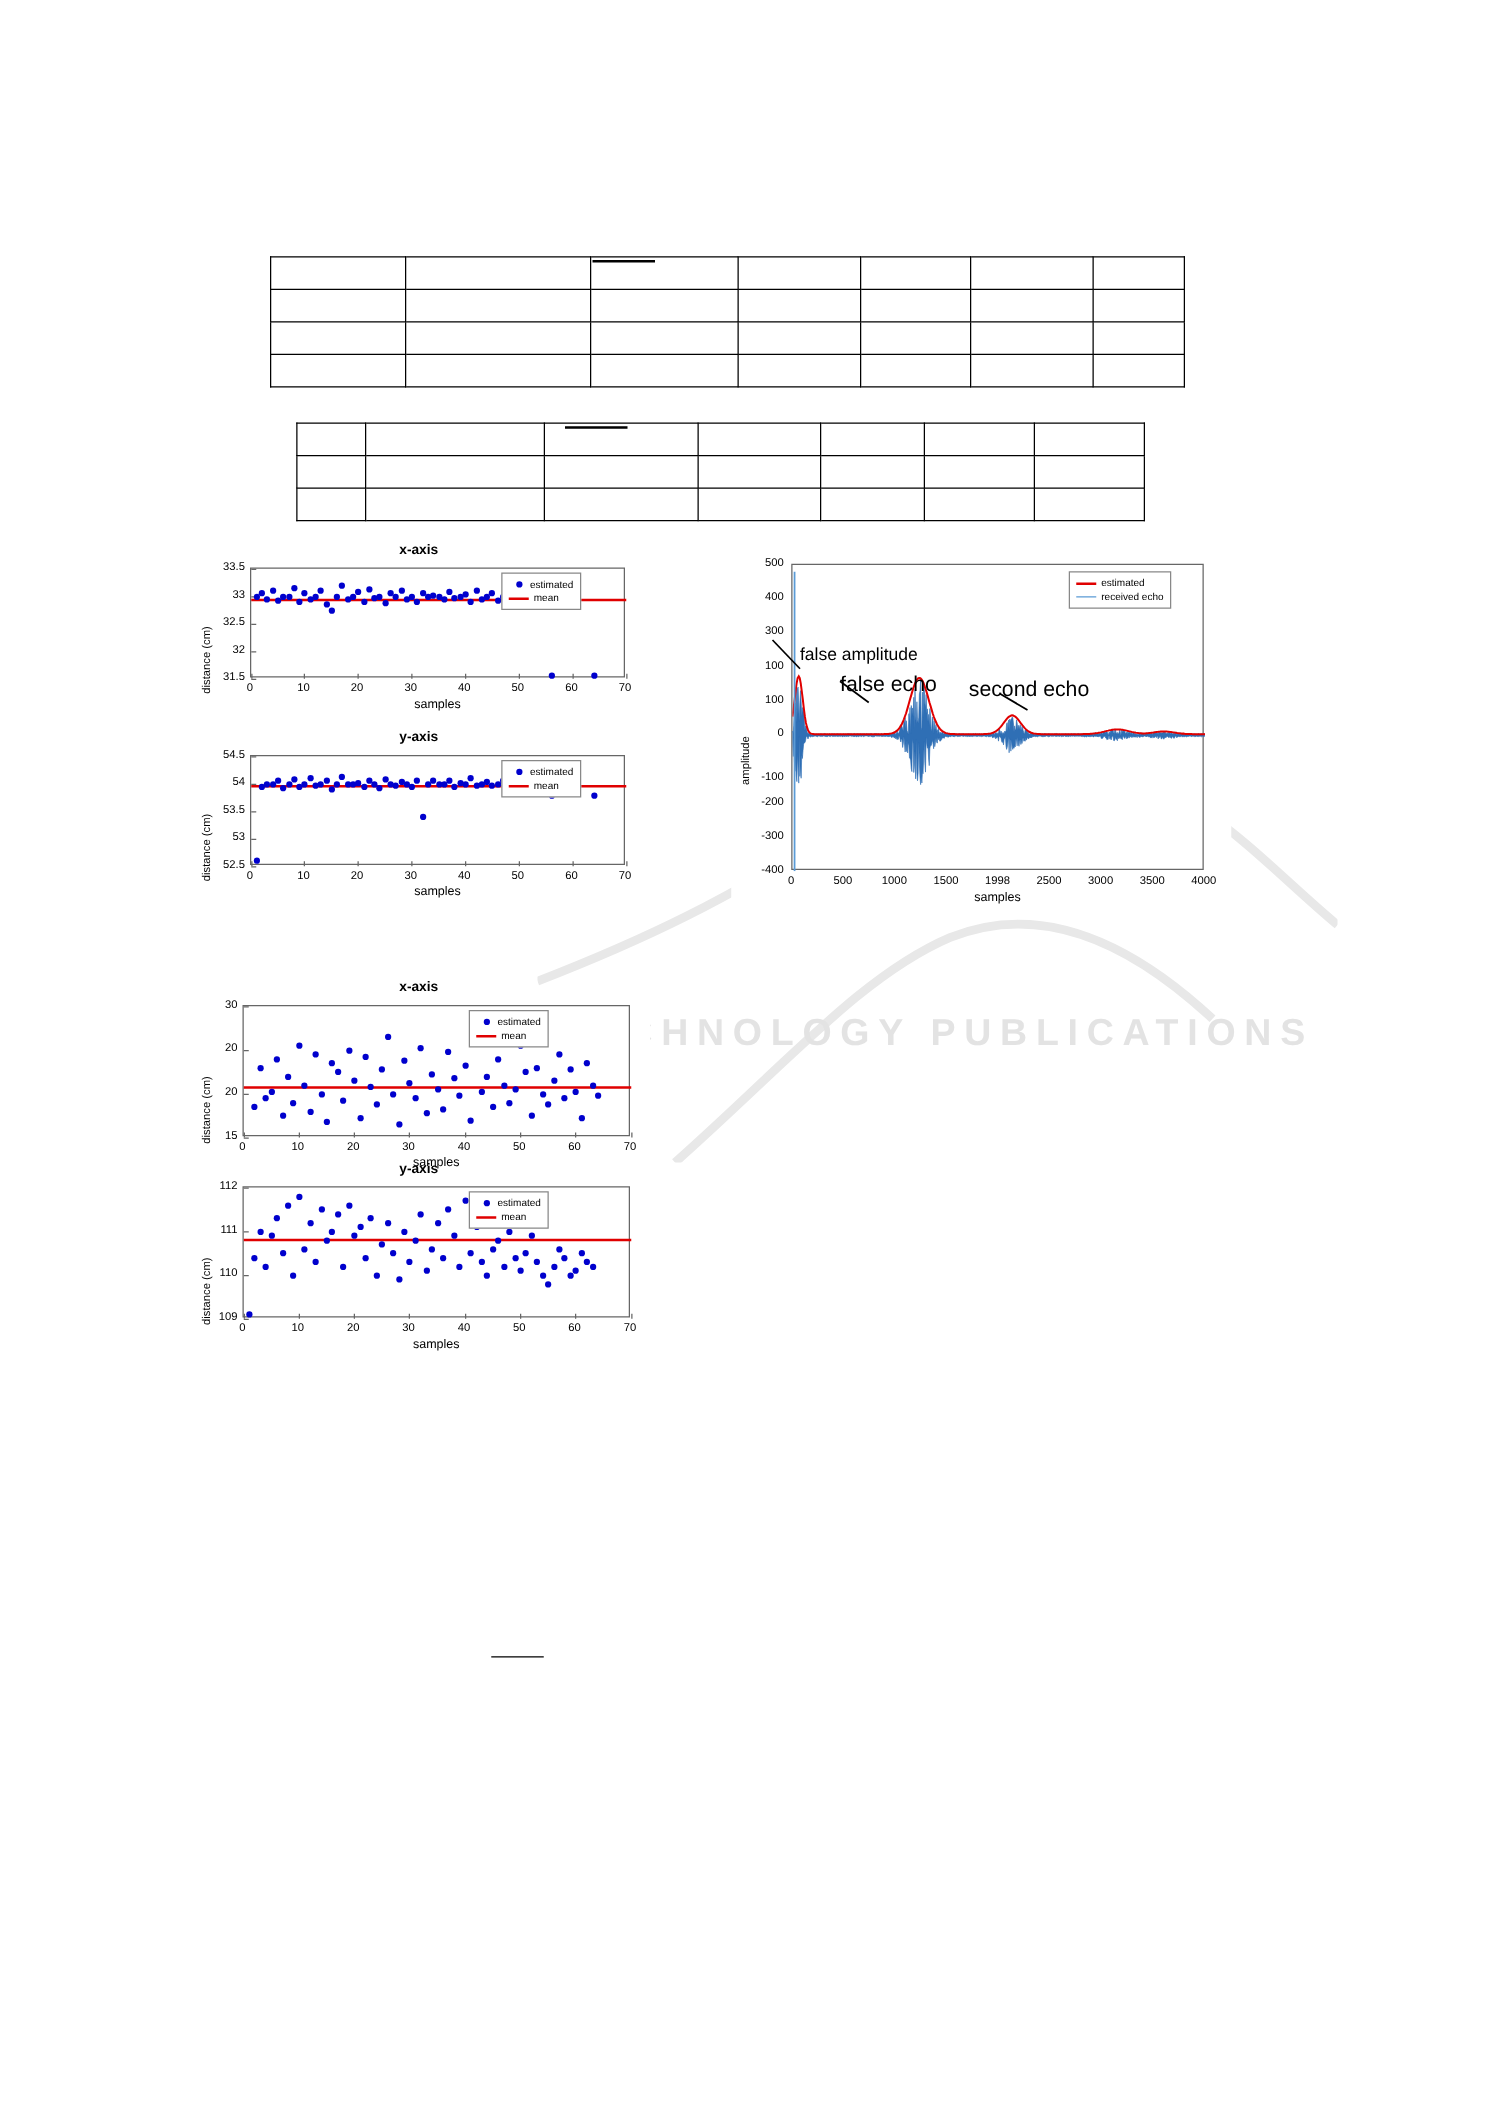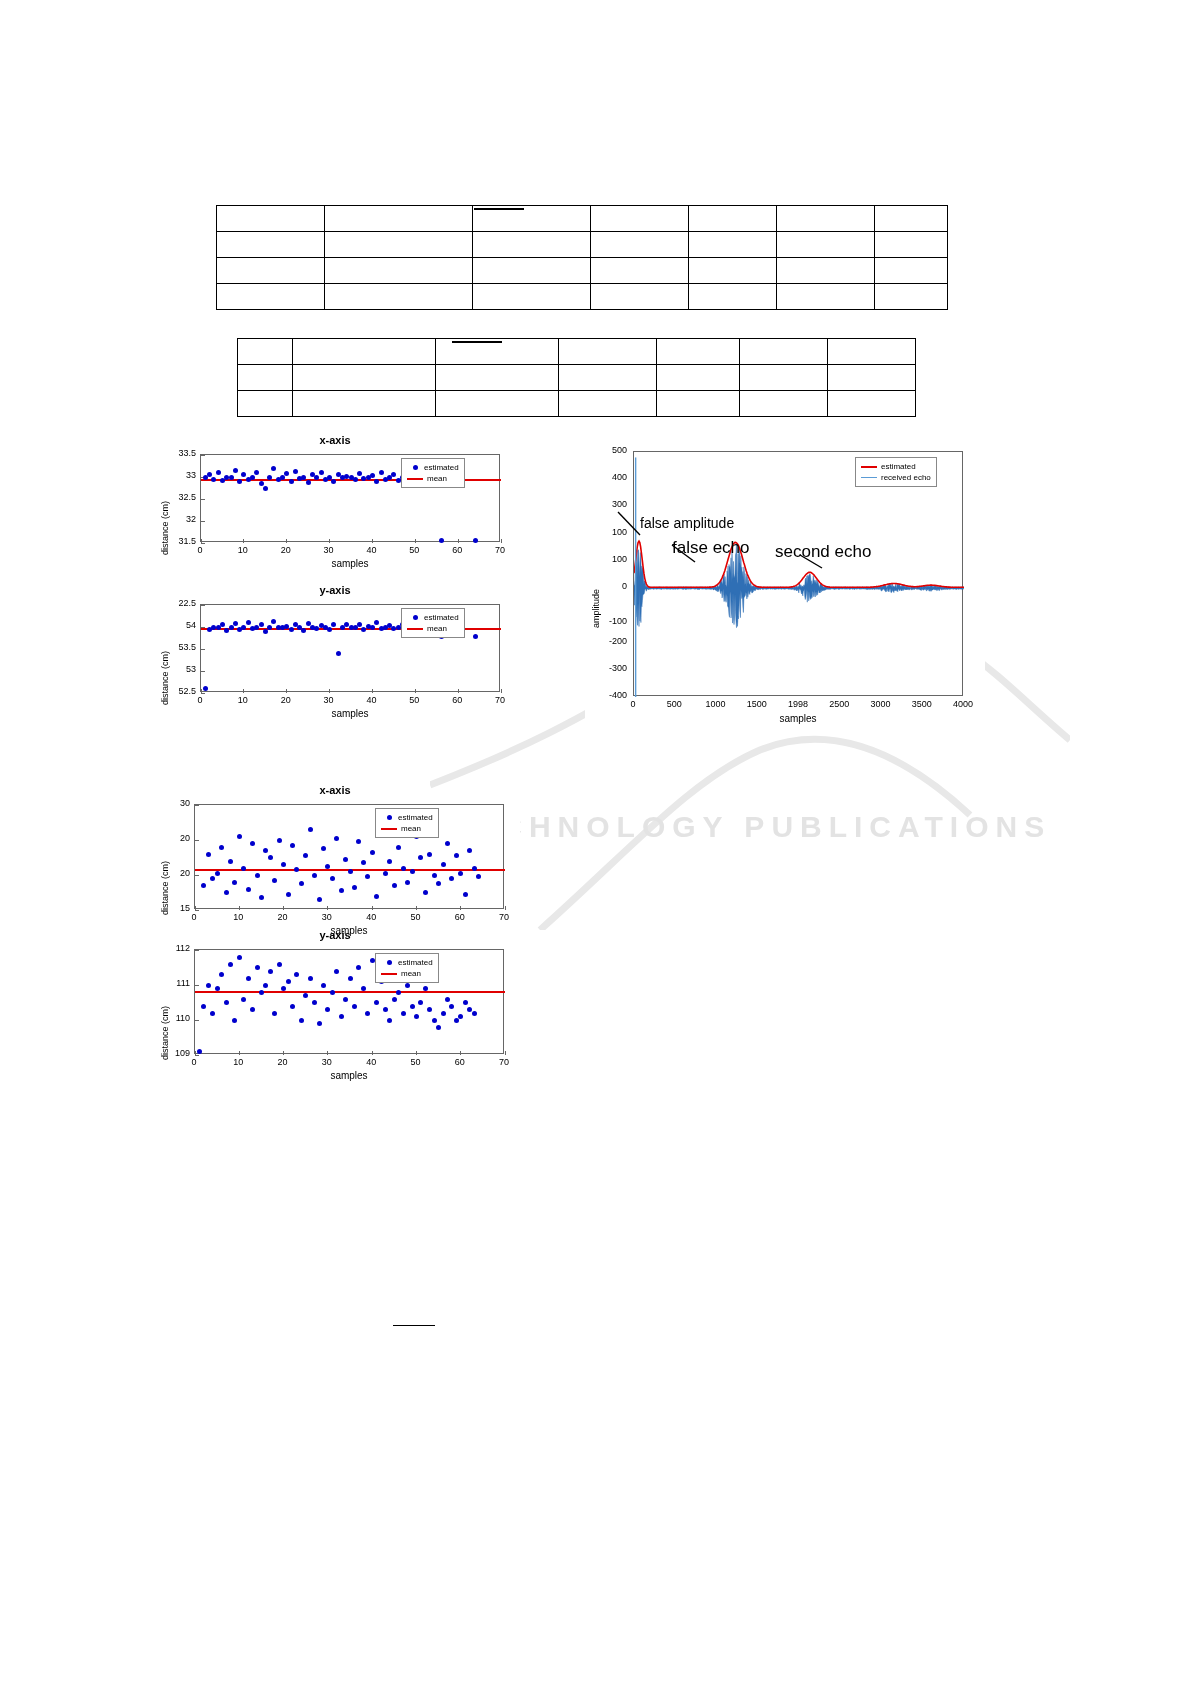--- a/index.html
+++ b/index.html
@@ -297,21 +297,21 @@
           <span class="lg-line"></span>
           <span>mean</span>
         </div>
       </div>
     </div>
   <div class="xlab" style="left:50px;top:108px;width:300px;">samples</div>
 <div class="ticky" style="left: 12px; top: 86px;">52.5</div>
     <div class="ticky" style="left: 12px; top: 64px;">53</div>
     <div class="ticky" style="left: 12px; top: 42px;">53.5</div>
     <div class="ticky" style="left: 12px; top: 20px;">54</div>
-    <div class="ticky" style="left: 12px; top: -2px;">22.5</div>
+    <div class="ticky" style="left: 12px; top: -2px;">54.5</div>
     <div class="tickx" style="left: 35px; top: 95px;">0</div>
     <div class="tickx" style="left: 77.8571px; top: 95px;">10</div>
     <div class="tickx" style="left: 120.714px; top: 95px;">20</div>
     <div class="tickx" style="left: 163.571px; top: 95px;">30</div>
     <div class="tickx" style="left: 206.429px; top: 95px;">40</div>
     <div class="tickx" style="left: 249.286px; top: 95px;">50</div>
     <div class="tickx" style="left: 292.143px; top: 95px;">60</div>
     <div class="tickx" style="left: 335px; top: 95px;">70</div>
   </div>
 

